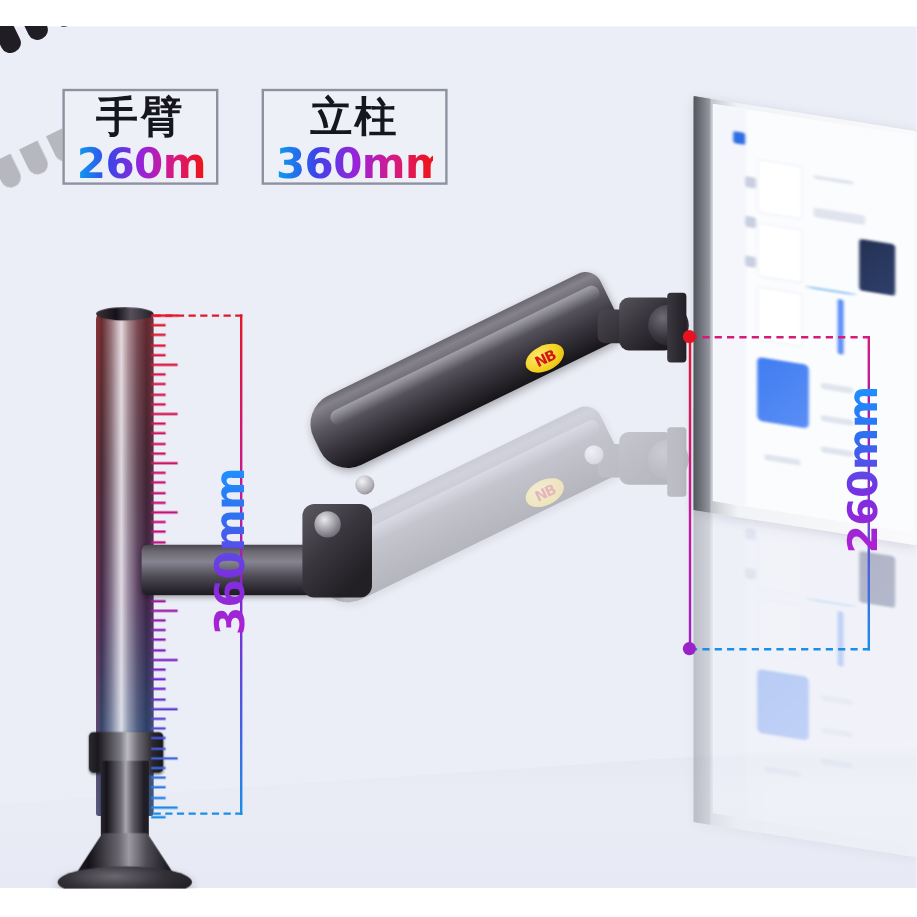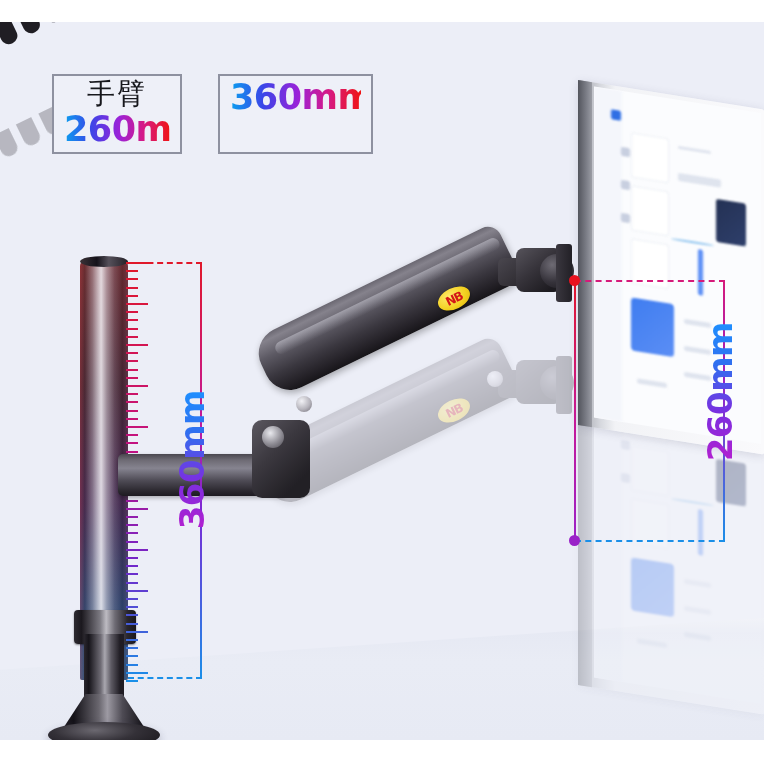--- a/index.html
+++ b/index.html
@@ -36,22 +36,22 @@
     border:2px solid #8e91a0;
     background:#eef0f8;
     box-sizing:border-box;
     text-align:center;
     padding:2px 10px 4px 10px;
     line-height:1;
   }
   .callout .cn{
     display:block;
     color:#16171c;
-    font-size:28px;
-    font-weight:400;
+    font-size:35px;
+    font-weight:700;
     letter-spacing:2px;
     line-height:1.15;
     font-family:"DejaVu Sans","Liberation Sans",sans-serif;
   }
   .callout .mm{
     display:block;
     font-size:35px;
     font-weight:700;
     letter-spacing:-.5px;
     line-height:1.1;
@@ -491,17 +491,18 @@
     <div class="pivot-dot" id="pivot-low"></div>
 
     <div class="vtext" id="v-360">360mm</div>
     <div class="vtext" id="v-260">260mm</div>
 
     <div class="callout" id="callout-arm">
       <span class="cn">手臂</span>
       <span class="mm">260mm</span>
     </div>
     <div class="callout" id="callout-col">
+      <span class="cn">立柱</span>
       <span class="mm">360mm</span>
     </div>
 
   </div>
 </div>
 
 </body></html>

